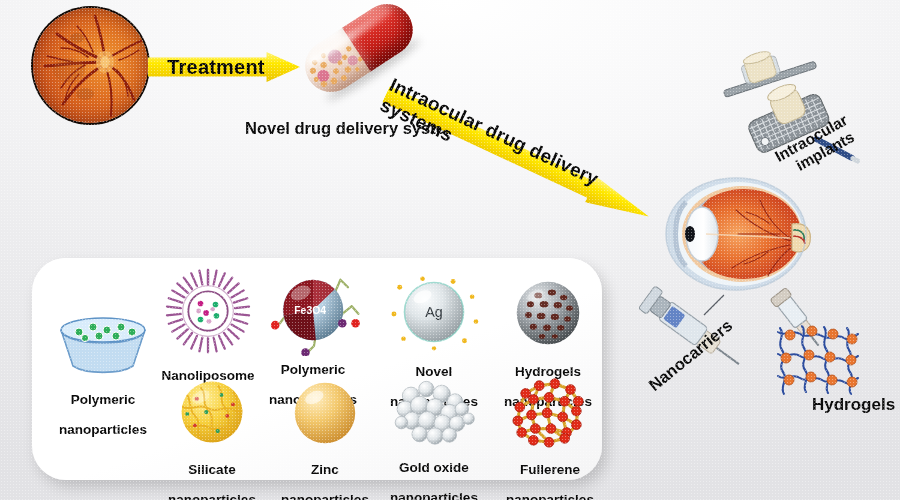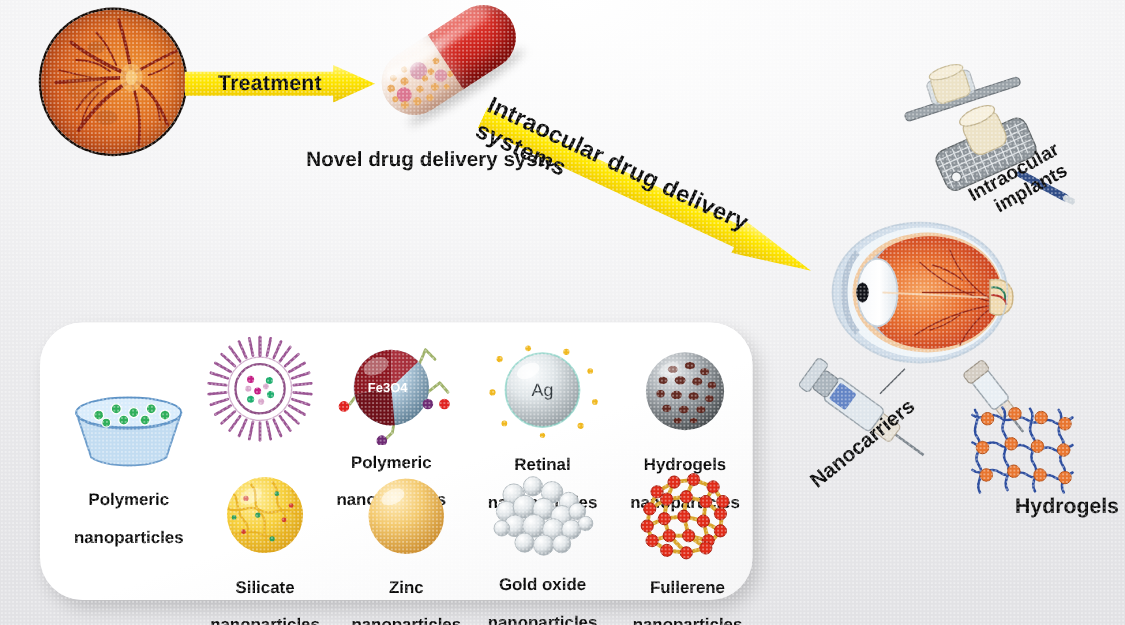--- a/index.html
+++ b/index.html
@@ -31,21 +31,21 @@
 
   
   .yarrow{position:absolute;}
   .yarrow .bar{position:absolute;left:0;top:0;height:100%;width:100%;
     background:linear-gradient(180deg,#fff47a 0%,#ffe800 38%,#f5d400 70%,#e9c400 100%);
     clip-path:polygon(0 18%,78% 18%,78% 0,100% 50%,78% 100%,78% 82%,0 82%);
     filter:drop-shadow(2px 3px 2px rgba(0,0,0,.28));}
   .yarrow .txt{position:absolute;inset:0;display:flex;align-items:center;justify-content:center;
     font-weight:bold;color:#080808;letter-spacing:.2px;}
   #arrow-treatment{left:148px;top:52px;width:152px;height:30px;}
-  #arrow-treatment .txt{font-size:17px;padding-right:16px;}
+  #arrow-treatment .txt{font-size:20px;padding-right:16px;}
   #arrow-intraocular{left:386px;top:80px;width:290px;height:28px;
     transform:rotate(25deg);transform-origin:0 50%;}
   #arrow-intraocular .txt{font-size:19px;padding-right:18px;}
 
   
   #capsule{position:absolute;left:300px;top:22px;width:118px;height:52px;
     transform:rotate(-33deg);}
   .cap-half{position:absolute;top:0;height:52px;width:62px;}
   .cap-red{right:0;border-radius:0 26px 26px 0;
     background:linear-gradient(185deg,#f07a72 0%,#e0342c 28%,#c61f19 62%,#8f110d 100%);
@@ -358,20 +358,23 @@
           <circle cx="40" cy="40" r="3" fill="#c41e84"></circle>
           <circle cx="56" cy="41" r="3" fill="#1fae6e"></circle>
           <circle cx="46" cy="50" r="3" fill="#c41e84"></circle>
           <circle cx="57" cy="53" r="3" fill="#1fae6e"></circle>
           <circle cx="40" cy="57" r="3" fill="#1fae6e"></circle>
           <circle cx="49" cy="59" r="2.6" fill="#d9a8cc"></circle>
           <circle cx="38" cy="48" r="2.6" fill="#d9a8cc"></circle>
           <circle cx="53" cy="46" r="2.4" fill="#d9a8cc"></circle>
         </g>
       </svg>
+      <div class="cap" style="top:88px;width:150px;">
+        <span>Nanoliposome</span>
+      </div>
     </div>
 
     <div class="np" style="left:216px;top:6px;width:130px;">
       <svg viewBox="0 0 110 96" width="104" height="92" style="display:block;margin:0 auto" aria-hidden="true">
         <defs>
           <radialGradient id="mg" cx="32%" cy="28%" r="78%">
             <stop offset="0%" stop-color="#eef6fb"></stop>
             <stop offset="45%" stop-color="#b9d2e4"></stop>
             <stop offset="100%" stop-color="#5d7d93"></stop>
           </radialGradient>
@@ -420,21 +423,21 @@
           <circle cx="20" cy="70" r="2.4"></circle>
             <circle cx="84" cy="72" r="2.6"></circle>
           <circle cx="52" cy="80" r="2.2"></circle>
         </g>
         <circle cx="52" cy="42" r="31" fill="url(#ag)"></circle>
         <circle cx="52" cy="42" r="31" fill="none" stroke="#7ecfc0" stroke-width="1.6" opacity=".7"></circle>
         <ellipse cx="40" cy="26" rx="10" ry="6" fill="#ffffff" opacity=".7" transform="rotate(-25 40 26)"></ellipse>
         <text x="52" y="47" font-family="Liberation Sans, sans-serif" font-size="15" fill="#333a3f" text-anchor="middle">Ag</text>
       </svg>
       <div class="cap" style="top:78px;width:150px;">
-        <span>Retinal</span><br>
+        <span>Novel</span><br>
         <span>nanoparticles</span>
       </div>
     </div>
 
     <div class="np" style="left:452px;top:14px;width:128px;">
       <svg viewBox="0 0 96 86" width="94" height="84" style="display:block;margin:0 auto" aria-hidden="true">
         <defs>
           <radialGradient id="si" cx="34%" cy="26%" r="82%">
             <stop offset="0%" stop-color="#e7eaec"></stop>
             <stop offset="40%" stop-color="#a9afb4"></stop>

